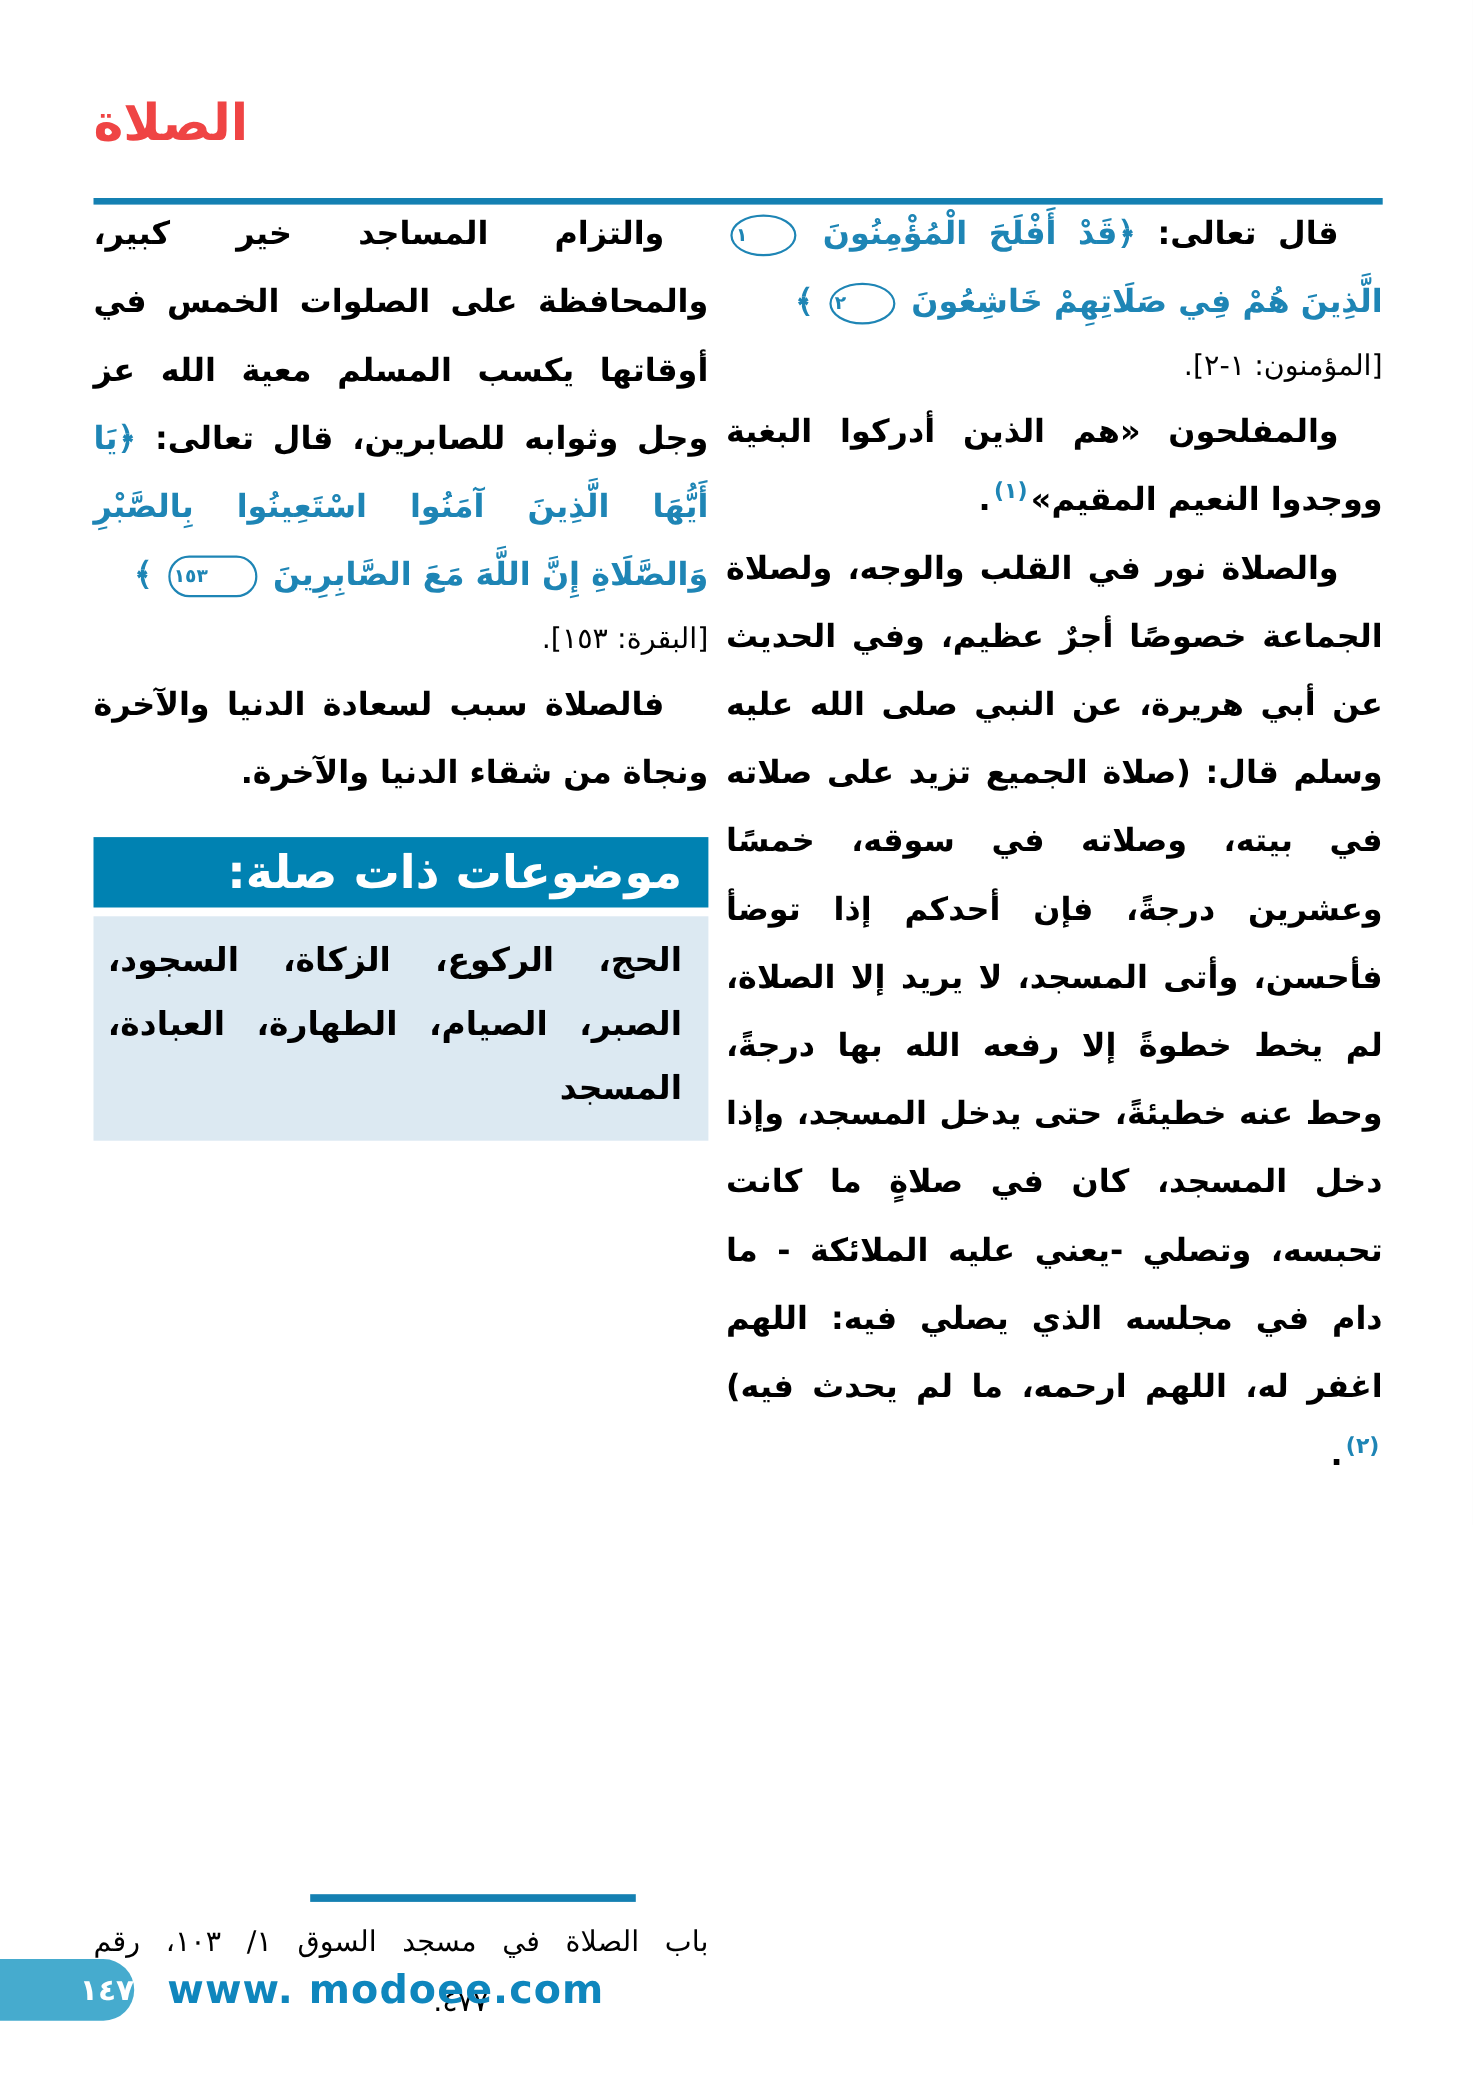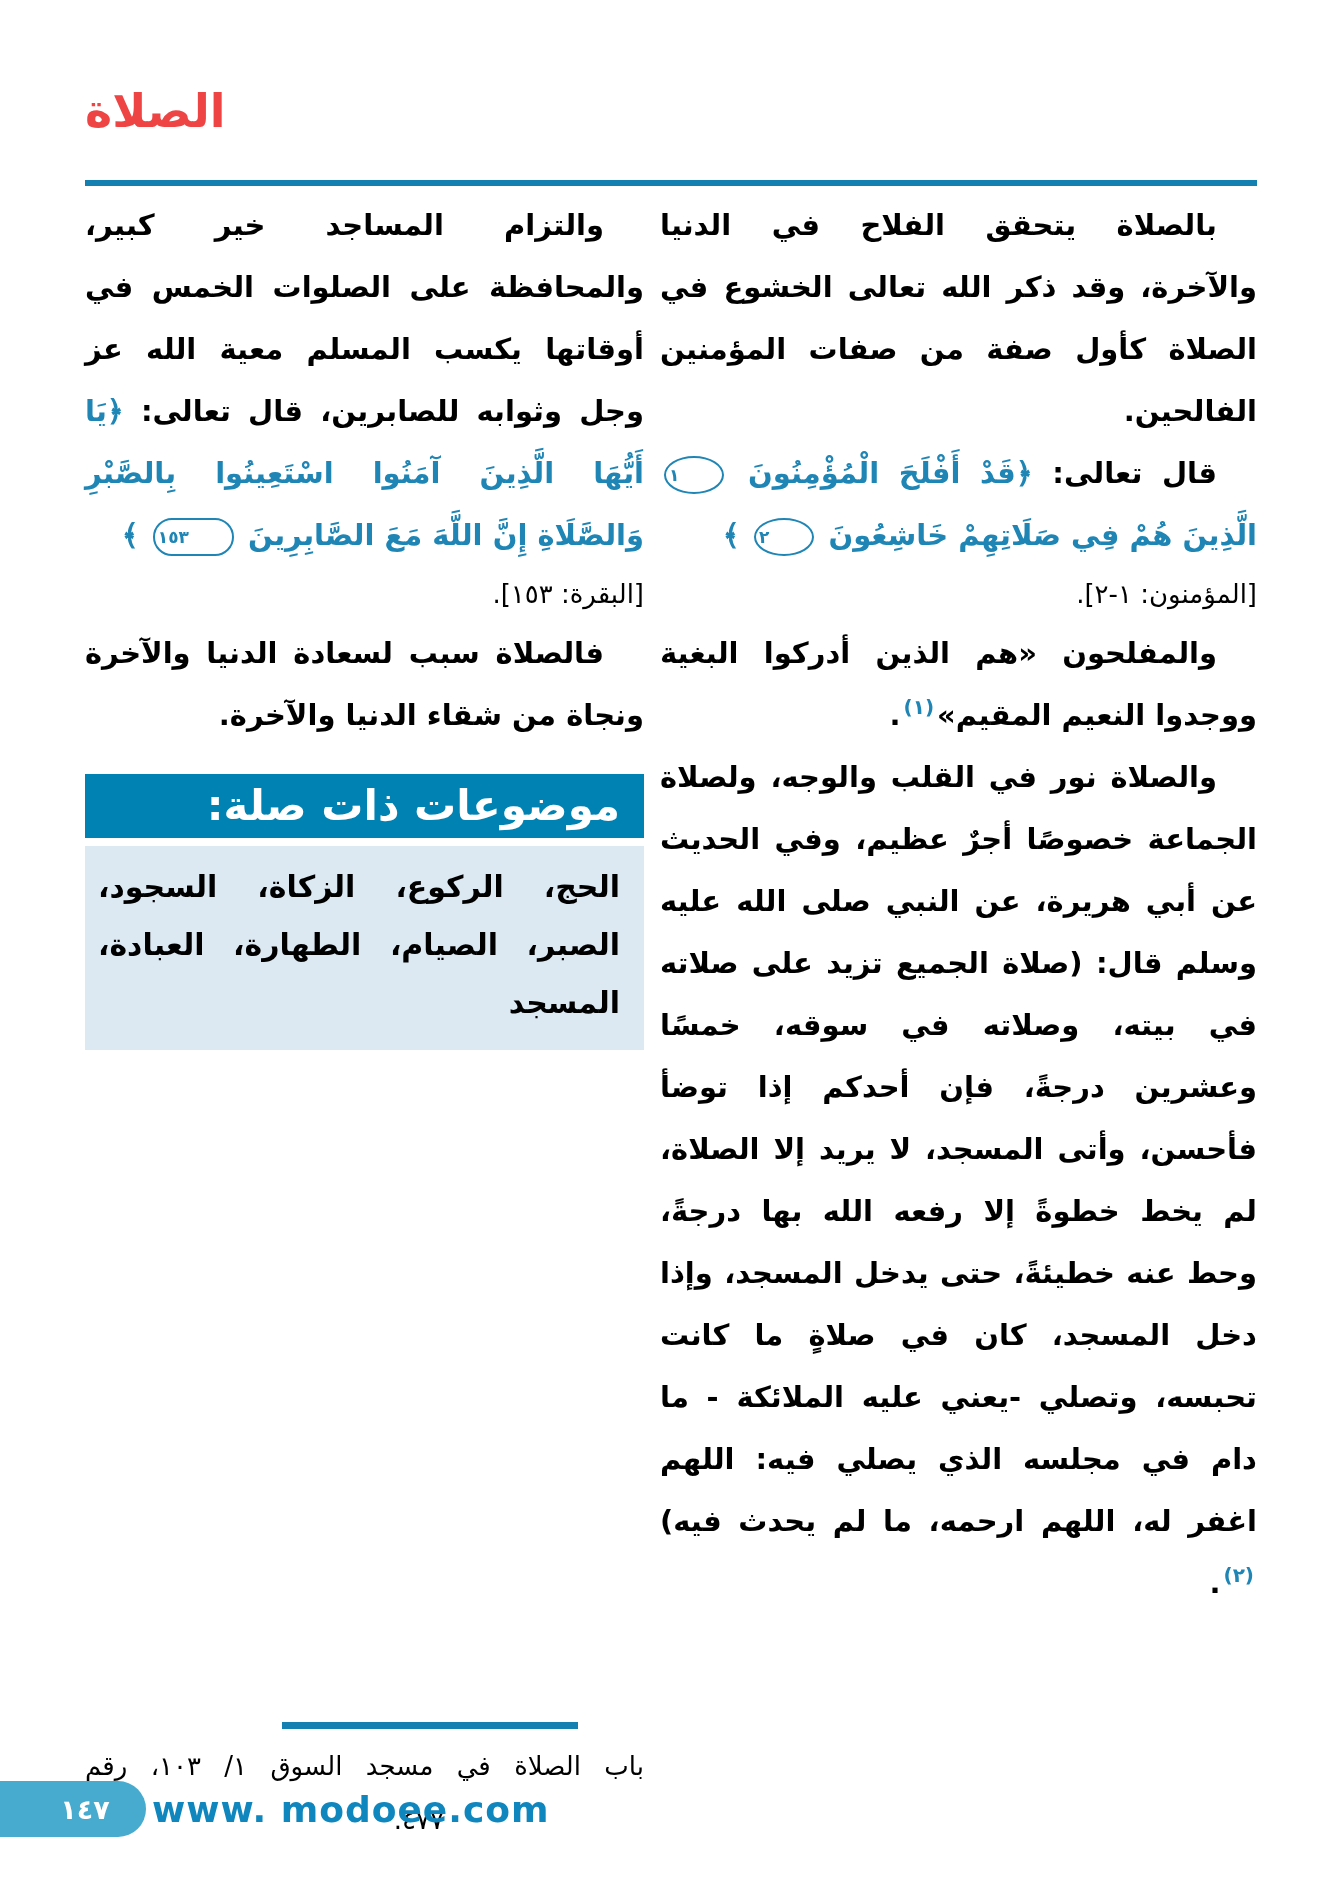--- a/index.html
+++ b/index.html
@@ -18,21 +18,21 @@
     position:absolute;left:85px;top:84px;
     font-size:46px;font-weight:bold;color:#ef4444;
     line-height:1.2;
   }
   .header-rule{
     position:absolute;left:85px;top:180px;
     width:1172px;height:6px;background:#1480b2;
   }
   
   .col{
-    position:absolute;top:194px;
+    position:absolute;top:181px;
     font-size:29px;font-weight:bold;
     line-height:62px;
     text-align:justify;
   }
   .col-right{right:82px;width:597px;}
   .col-left{left:85px;width:559px;}
   .col p{margin:0;padding:0;text-indent:40px;}
   .col p.no-indent{text-indent:0;}
   .quran{color:#1e85b5;}
   .ayah-mark{
@@ -81,40 +81,39 @@
   .sup-ref{
     color:#1e85b5;font-size:20px;font-weight:bold;
     vertical-align:super;line-height:0;margin:0 3px;
   }
   
   .page-tab{
     position:absolute;left:0;top:1781px;
     width:122px;height:56px;
     background:#46abce;
     border-radius:0 30px 30px 0;
-    display:flex;align-items:center;justify-content:center;
-    color:#ffffff;font-size:27px;font-weight:bold;padding-left:24px;
+    display:flex;align-items:center;
+    color:#ffffff;font-size:27px;font-weight:bold;
   }
   .site-url{
     position:absolute;left:152px;top:1789px;
     direction:ltr;
     color:#0f86bd;font-size:36px;font-weight:bold;
     letter-spacing:1px;
   }
 </style>
 </head>
 <body>
 
 <div class="page">
 
   <div class="header-title">الصلاة</div>
   <div class="header-rule"></div>
 
   <div class="col col-right">
-    <p>بالصلاة يتحقق الفلاح في الدنيا والآخرة، وقد ذكر الله تعالى الخشوع في الصلاة كأول صفة من صفات المؤمنين الفالحين.</p>
     <p>
       <span>قال تعالى:</span>
       <span class="quran">﴿قَدْ أَفْلَحَ الْمُؤْمِنُونَ</span>
       <span class="ayah-mark">١</span>
       <span class="quran">الَّذِينَ هُمْ فِي صَلَاتِهِمْ خَاشِعُونَ</span>
       <span class="ayah-mark">٢</span>
       <span class="quran">﴾</span>
     </p>
     <p class="verse-ref no-indent">[المؤمنون: ١-٢].</p>
     <p>

